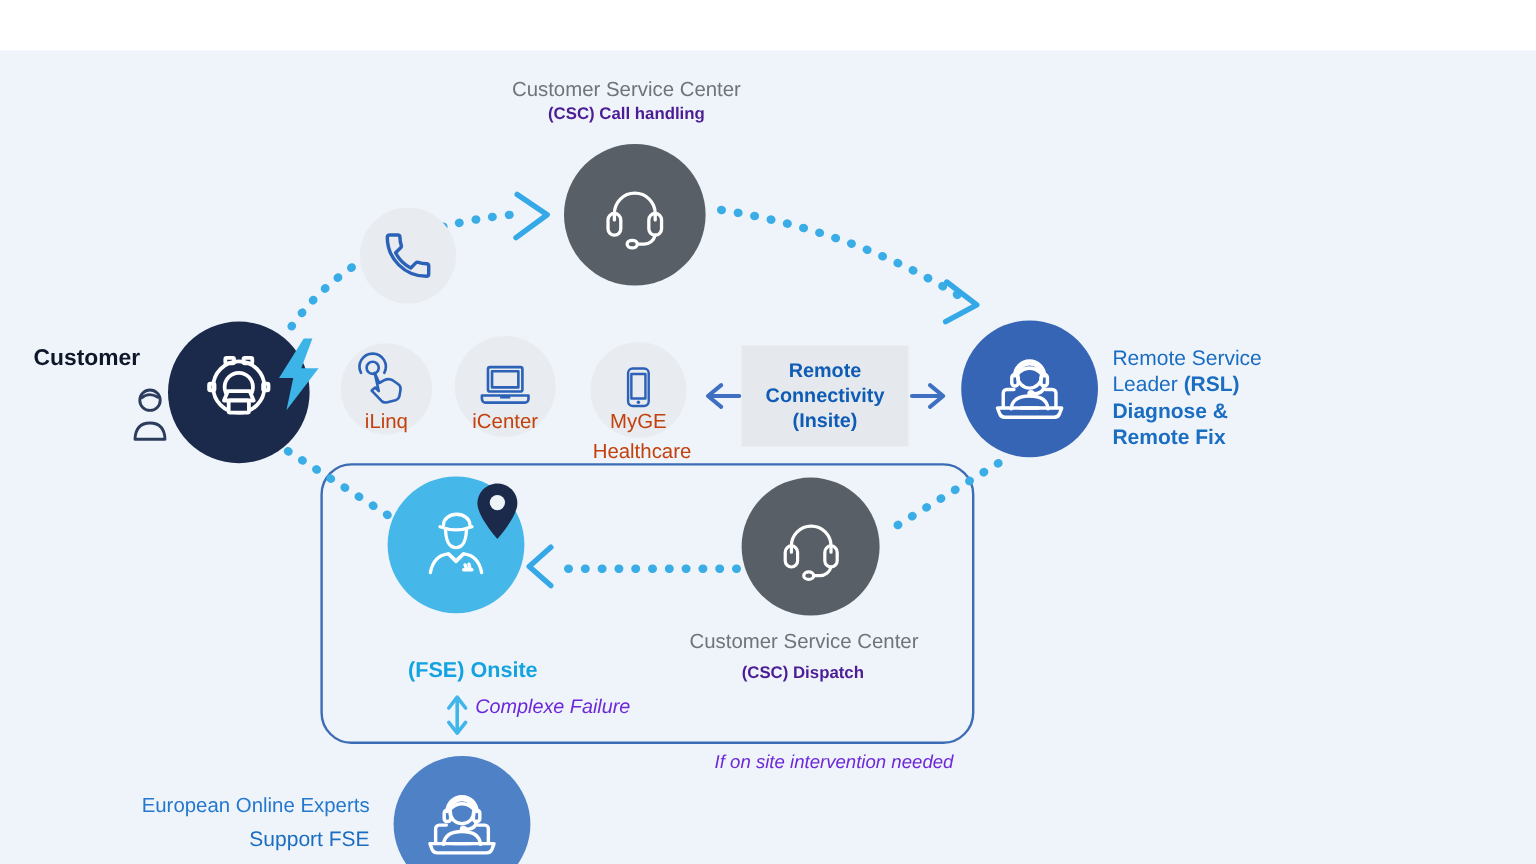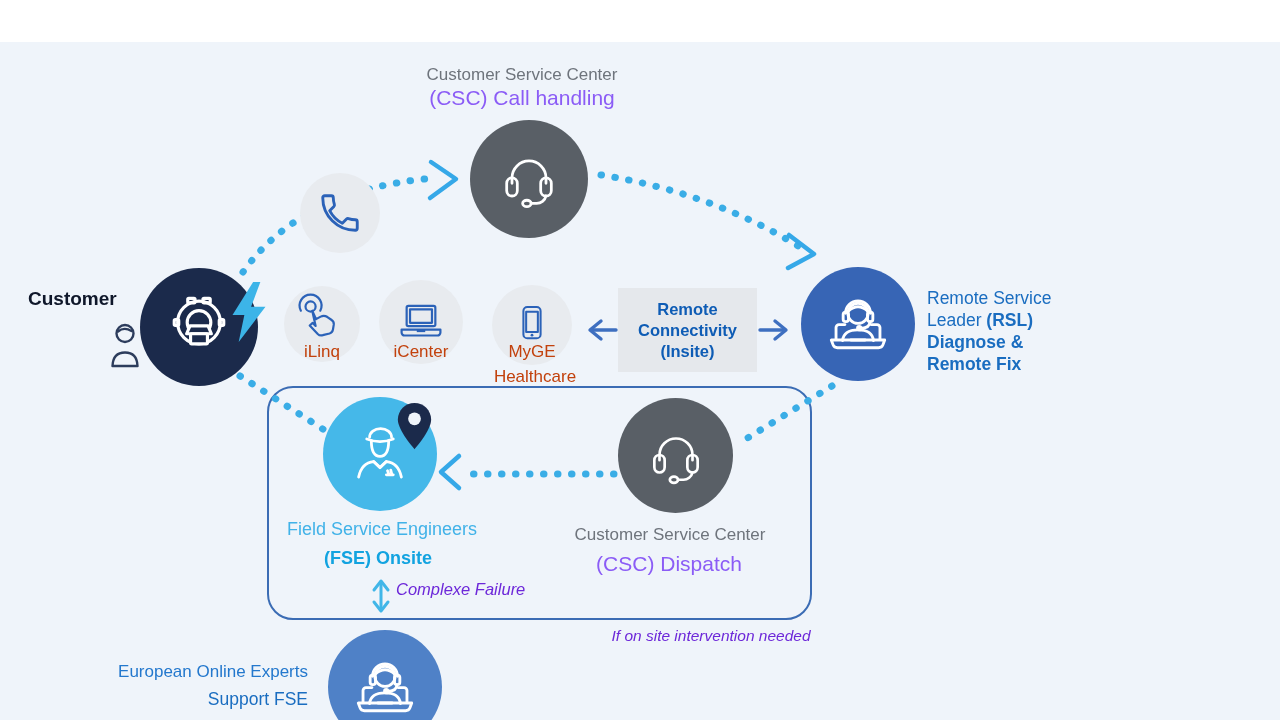--- a/index.html
+++ b/index.html
@@ -12,21 +12,21 @@
   .abs{position:absolute;}
   .node{
     position:absolute; border-radius:50%;
     display:flex; align-items:center; justify-content:center;
     z-index:3;
   }
   .chip{background:#e8ebef;}
   .lbl{position:absolute; z-index:3; white-space:nowrap;}
   .center{transform:translateX(-50%); text-align:center;}
   .gray-line1{color:#6e747c; font-size:17px;}
-  .gray-line2{color:#8b5cf6; font-size:21px; font-weight:normal;}
+  .gray-line2{color:#4c1d95; font-size:14px; font-weight:bold;}
   .chan{font-size:17px; color:#c2410c;}
   .rsl-text{color:#1a6dc0; font-size:17.5px; line-height:22px; z-index:3;}
   .fse1{color:#41b2e8; font-size:18px;}
   .fse2{color:#12a3e0; font-size:18px; font-weight:bold;}
   .italic-blue{color:#6d28d9; font-style:italic;}
   .remote-box{
     position:absolute; left:618px; top:246px; width:139px; height:84px;
     background:#e5e8ec; z-index:2;
     display:flex; flex-direction:column; align-items:center; justify-content:center;
     color:#0e5cb5; font-weight:bold; font-size:16.5px; line-height:21px;
@@ -189,38 +189,37 @@
       <path d="M26.5 38.5 l5.5 5.5 5.5 -5.5"></path>
       <path d="M38.5 46.5 l1.2 3 M41.3 46 l.9 3.4 M37.5 50 h6"></path>
     </svg>
   </div>
   <div class="abs" style="left:396px; top:359px; z-index:4;">
     <svg width="37" height="50" viewBox="0 0 36 48">
       <path d="M18 1.5 C9 1.5 1.8 8.7 1.8 17.7 c0 10.8 16.2 28.8 16.2 28.8 s16.2 -18 16.2 -28.8 C34.2 8.7 27 1.5 18 1.5 Z" fill="#1b2a4b"></path>
       <circle cx="18" cy="17" r="6.2" fill="#eff4fa"></circle>
     </svg>
   </div>
-  <div class="lbl center fse1" style="left:382px; top:477px;">Field Service Engineers</div>
-  <div class="lbl center fse2" style="left:378px; top:506px;">(FSE) Onsite</div>
+  <div class="lbl center fse2" style="left:394px; top:506px;">(FSE) Onsite</div>
 
   <div class="lbl italic-blue" style="left:396px; top:538px; font-size:16.5px;">Complexe Failure</div>
 
   <div class="node" style="left:618px; top:356px; width:115px; height:115px; background:#595f66;">
     <svg width="66" height="66" viewBox="0 0 64 64" class="wicon">
       <path d="M16 36 v-5 a16 16 0 0 1 32 0 v5"></path>
       <rect x="11" y="31" width="10" height="17" rx="5"></rect>
       <rect x="43" y="31" width="10" height="17" rx="5"></rect>
       <path d="M48 48 a9 9 0 0 1 -9 7 h-5"></path>
       <ellipse cx="30" cy="55" rx="4" ry="3"></ellipse>
     </svg>
   </div>
   <div class="lbl center gray-line1" style="left:670px; top:483px;">Customer Service Center</div>
   <div class="lbl center gray-line2" style="left:669px; top:510px;">(CSC) Dispatch</div>
 
-  <div class="lbl center italic-blue" style="left:711px; top:585px; font-size:15.5px;font-style:italic;">If on site intervention needed</div>
+  <div class="lbl center italic-blue" style="left:695px; top:585px; font-size:15.5px;font-style:italic;">If on site intervention needed</div>
 
   <div class="lbl" style="left:58px; top:620px; width:250px; text-align:right; font-size:17px; color:#2478cd;">European Online Experts</div>
   <div class="lbl" style="left:58px; top:647px; width:250px; text-align:right; font-size:17.5px; font-weight:normal; color:#1a6dc0;">Support FSE</div>
 
   <div class="node" style="left:328px; top:588px; width:114px; height:114px; background:#4f81c7;">
     <svg width="76" height="76" viewBox="0 0 64 64" class="wicon" style="stroke-width:2.4">
       <circle cx="32" cy="23" r="8.5"></circle>
       <path d="M24 21 q8 -7 16 0"></path>
       <path d="M21.5 23 a10.5 10.5 0 0 1 21 0"></path>
       <rect x="19.5" y="22" width="4.5" height="8" rx="2"></rect>

